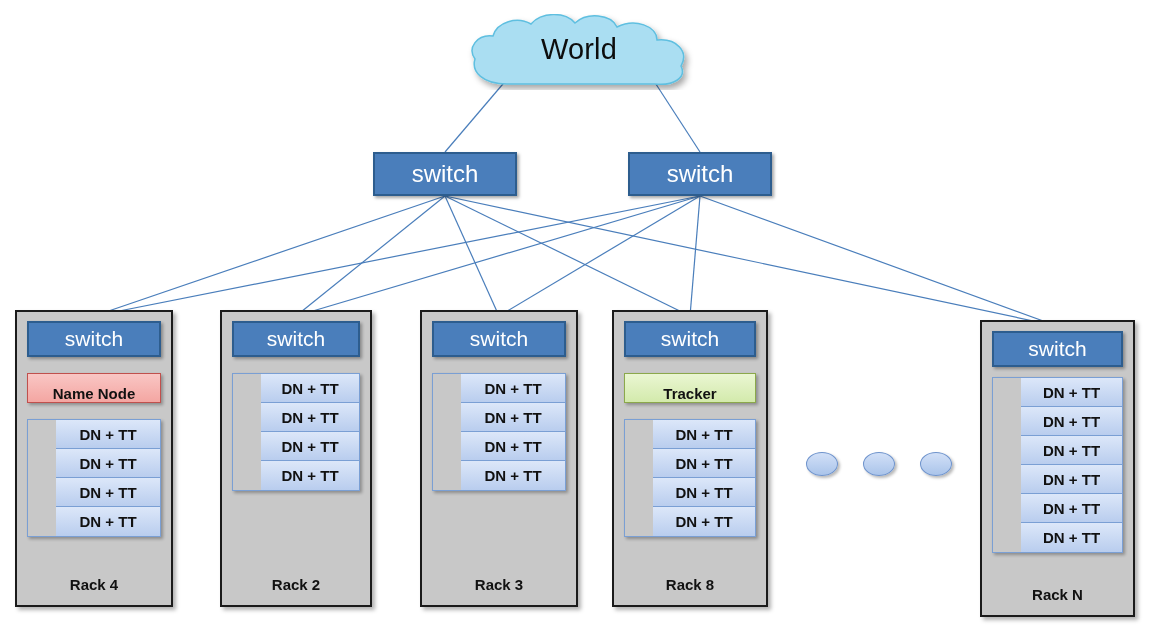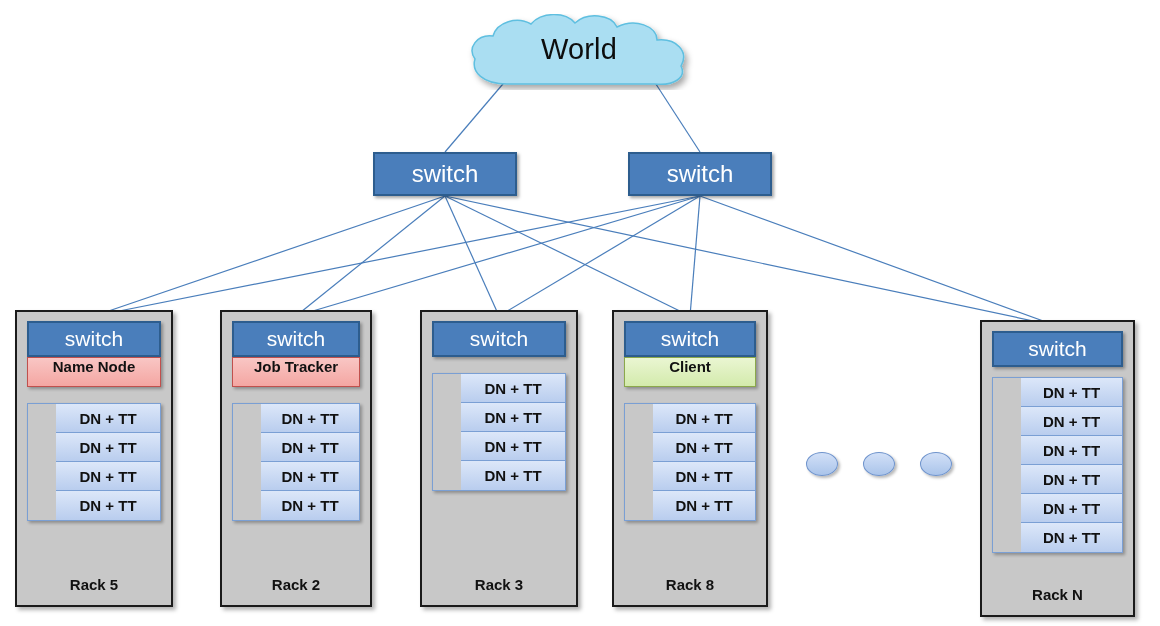--- a/index.html
+++ b/index.html
@@ -92,23 +92,24 @@
     display: flex;
     align-items: center;
     justify-content: center;
     color: #ffffff;
     font-size: 21px;
     box-shadow: 2px 2px 3px rgba(0,0,0,0.32);
   }
   .special-node {
     width: calc(100% - 20px);
     height: 30px;
-    box-sizing: border-box;
-    display: flex;
-    align-items: flex-start;
+    margin-top: 16px;
+    box-sizing: border-box;
+    display: flex;
+    align-items: flex-end;
     justify-content: center;
     font-size: 15px;
     font-weight: bold;
     color: #111111;
     box-shadow: 2px 2px 3px rgba(0,0,0,0.30);
   }
   .special-node.red {
     background: linear-gradient(to bottom, #f9c6c4 0%, #f4a6a2 100%);
     border: 1px solid #c0504d;
   }
@@ -226,30 +227,27 @@
     </div>
     <div class="special-node red">
       <span>Name Node</span>
     </div>
     <div class="node-stack">
       <div class="dn-node">DN + TT</div>
       <div class="dn-node">DN + TT</div>
       <div class="dn-node">DN + TT</div>
       <div class="dn-node">DN + TT</div>
     </div>
-    <div class="rack-label">Rack 5</div>
+    <div class="rack-label">Rack 4</div>
   </div>
 
   <div class="rack" style="left:220px; top:310px; width:152px; height:297px;">
     <div class="rack-switch">
       <span>switch</span>
     </div>
-    <div class="special-node red">
-      <span>Job Tracker</span>
-    </div>
     <div class="node-stack">
       <div class="dn-node">DN + TT</div>
       <div class="dn-node">DN + TT</div>
       <div class="dn-node">DN + TT</div>
       <div class="dn-node">DN + TT</div>
     </div>
     <div class="rack-label">Rack 2</div>
   </div>
 
   <div class="rack" style="left:420px; top:310px; width:158px; height:297px;">
@@ -263,21 +261,21 @@
       <div class="dn-node">DN + TT</div>
     </div>
     <div class="rack-label">Rack 3</div>
   </div>
 
   <div class="rack" style="left:612px; top:310px; width:156px; height:297px;">
     <div class="rack-switch">
       <span>switch</span>
     </div>
     <div class="special-node green">
-      <span>Client</span>
+      <span>Tracker</span>
     </div>
     <div class="node-stack">
       <div class="dn-node">DN + TT</div>
       <div class="dn-node">DN + TT</div>
       <div class="dn-node">DN + TT</div>
       <div class="dn-node">DN + TT</div>
     </div>
     <div class="rack-label">Rack 8</div>
   </div>
 

